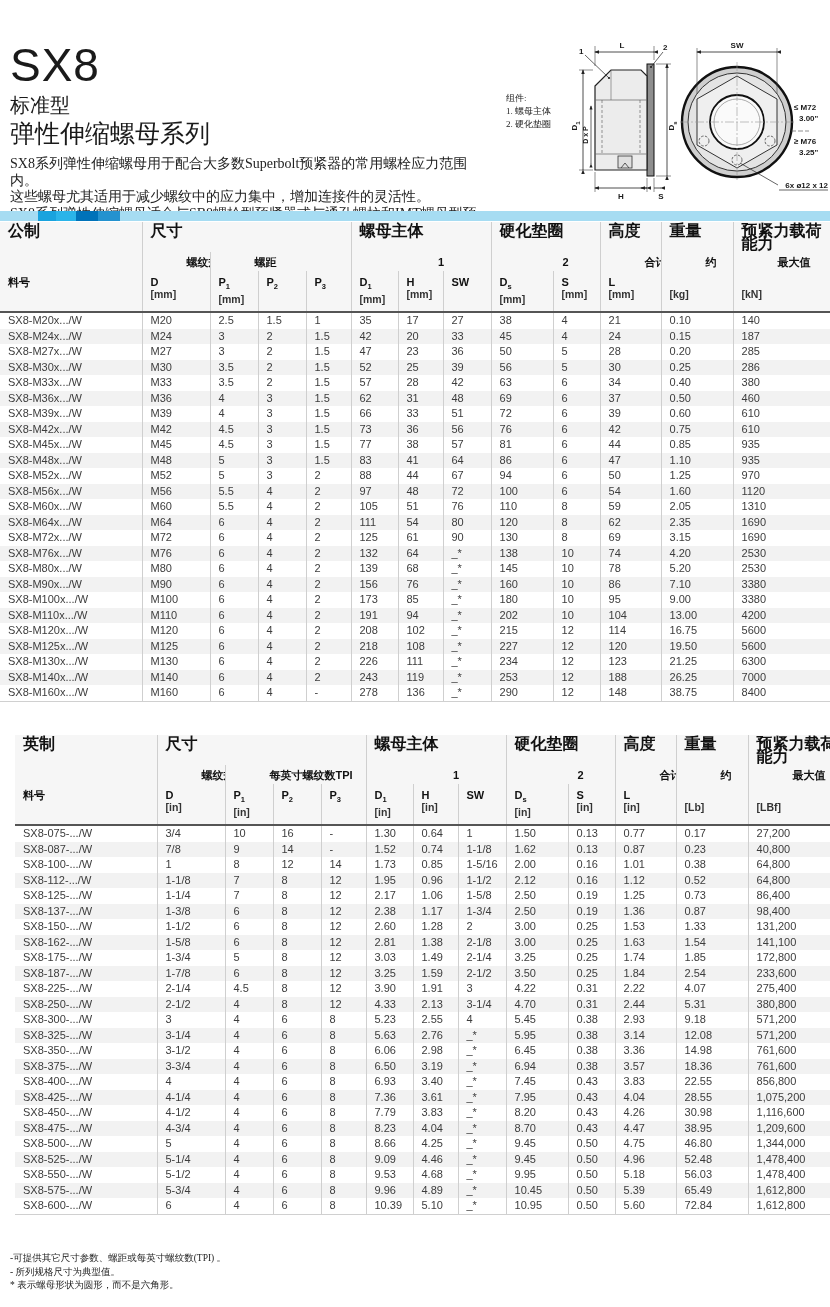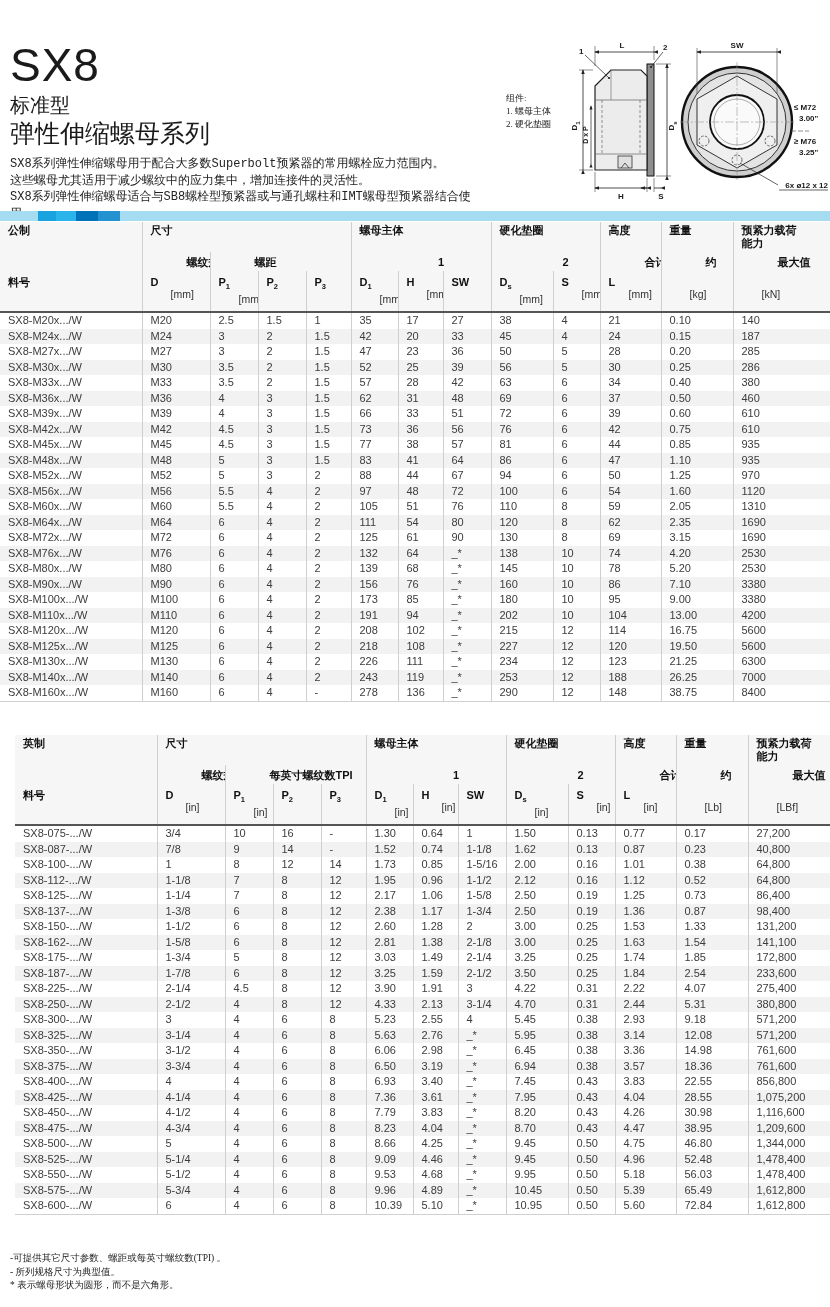--- a/index.html
+++ b/index.html
@@ -4,43 +4,43 @@
 <style>
   html,body{margin:0;padding:0;}
   body{width:830px;height:1307px;position:relative;background:#fff;
        font-family:"Liberation Sans",sans-serif;color:#1a1a1a;overflow:hidden;}
   .abs{position:absolute;}
   
   .title-block{left:10px;top:42px;width:480px;}
   .main-title{font-size:46px;line-height:46px;font-weight:400;letter-spacing:1px;color:#1a1a1a;}
   .sub-title1{font-size:20px;line-height:24px;margin-top:5px;font-weight:400;}
   .sub-title2{font-size:25px;line-height:28px;margin-top:2px;font-weight:400;}
-  .desc{margin-top:9px;font-family:Liberation Mono, monospace;font-size:12px;line-height:16.5px;color:#222;}
+  .desc{margin-top:9px;font-family:Liberation Serif, serif;font-size:14px;line-height:16.5px;color:#222;}
   
   .diagram{left:495px;top:36px;width:335px;height:164px;}
   .components{left:506px;top:92px;font-family:"Liberation Serif",serif;font-size:9px;line-height:13px;color:#222;}
   svg text{font-family:"Liberation Sans",sans-serif;fill:#1a1a1a;}
   
   .bar{left:0;top:211px;width:830px;height:10px;display:flex;}
   .bar span{display:block;height:10px;}
   .bar .s0{width:38px;} .bar .s1{width:18px;} .bar .s2{width:20px;}
   .bar .s3{width:22px;} .bar .s4{width:22px;} .bar .s5{flex:1;}
   
   .dtable{border-collapse:collapse;table-layout:fixed;width:830px;font-size:11px;color:#3c3c3c;}
   .dtable th,.dtable td{border-left:1px solid #cfcfcf;text-align:left;vertical-align:top;
         padding:2px 4px 2px 8px;line-height:11.5px;overflow:hidden;white-space:nowrap;}
   .dtable th:first-child,.dtable td:first-child{border-left:none;}
   .dtable thead th{background:#f6f6f6;color:#111;font-weight:bold;}
-  .dtable tr.grp th{font-size:11px;line-height:13px;}
+  .dtable tr.grp th{font-size:16px;line-height:13px;}
   .dtable tr.sub th{padding-top:4px;padding-bottom:2px;font-size:11px;line-height:13px;padding-left:44px;}
   .dtable tr.sub th.c{text-align:center;}
   .dtable thead tr:last-child th{border-bottom:2px solid #555;padding-top:5px;padding-bottom:5px;}
   .ct{font-weight:bold;min-height:12px;line-height:12px;}
   .ct sub{font-size:7.5px;}
-  .cu{font-weight:normal;color:#333;font-size:10.5px;min-height:13px;line-height:13px;margin-left:20px;}
+  .cu{font-weight:bold;color:#333;font-size:10.5px;min-height:13px;line-height:13px;}
   .dtable tbody tr:nth-child(even){background:#f2f2f2;}
   .dtable tbody tr:last-child td{border-bottom:1px solid #d0d0d0;margin-left:44px;}
   .metric{left:0;top:222px;}
   .imperial{left:15px;top:735px;}
   
   .footnotes{left:10px;top:1252px;font-family:"Liberation Serif",serif;font-size:9.5px;line-height:13.5px;color:#222;}
 </style>
 </head>
 <body>
 

